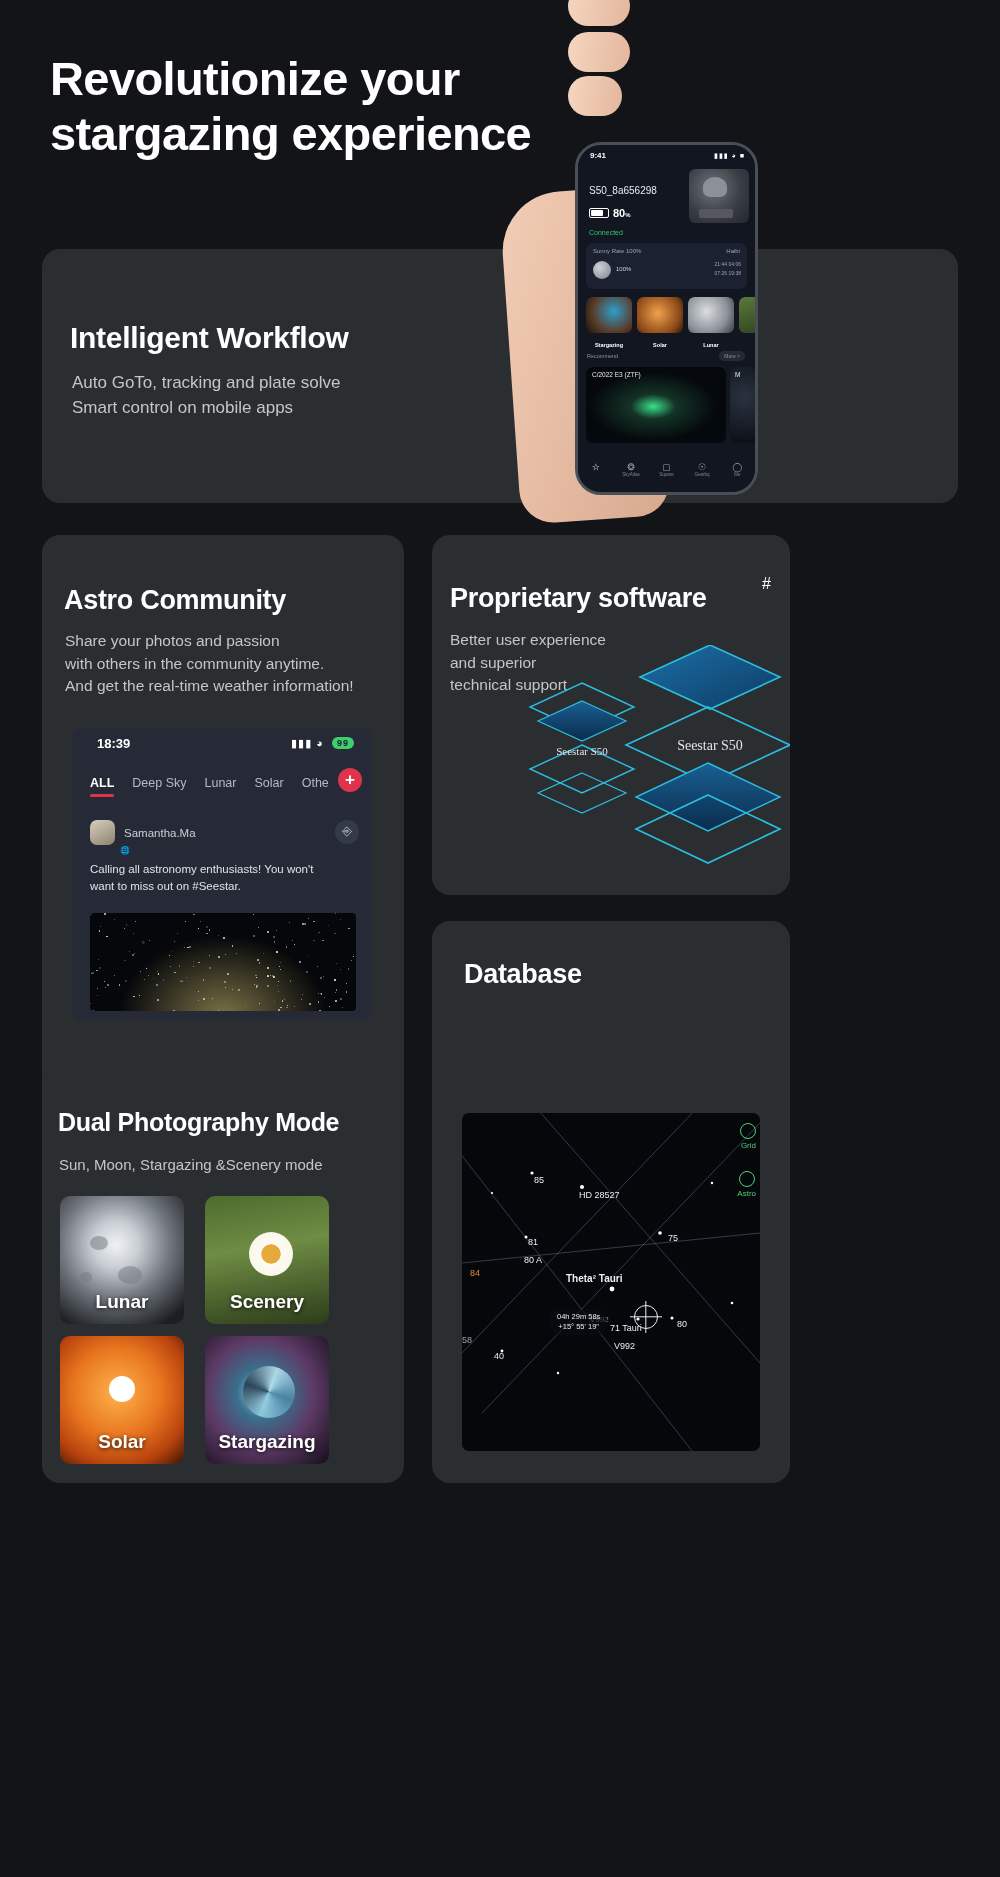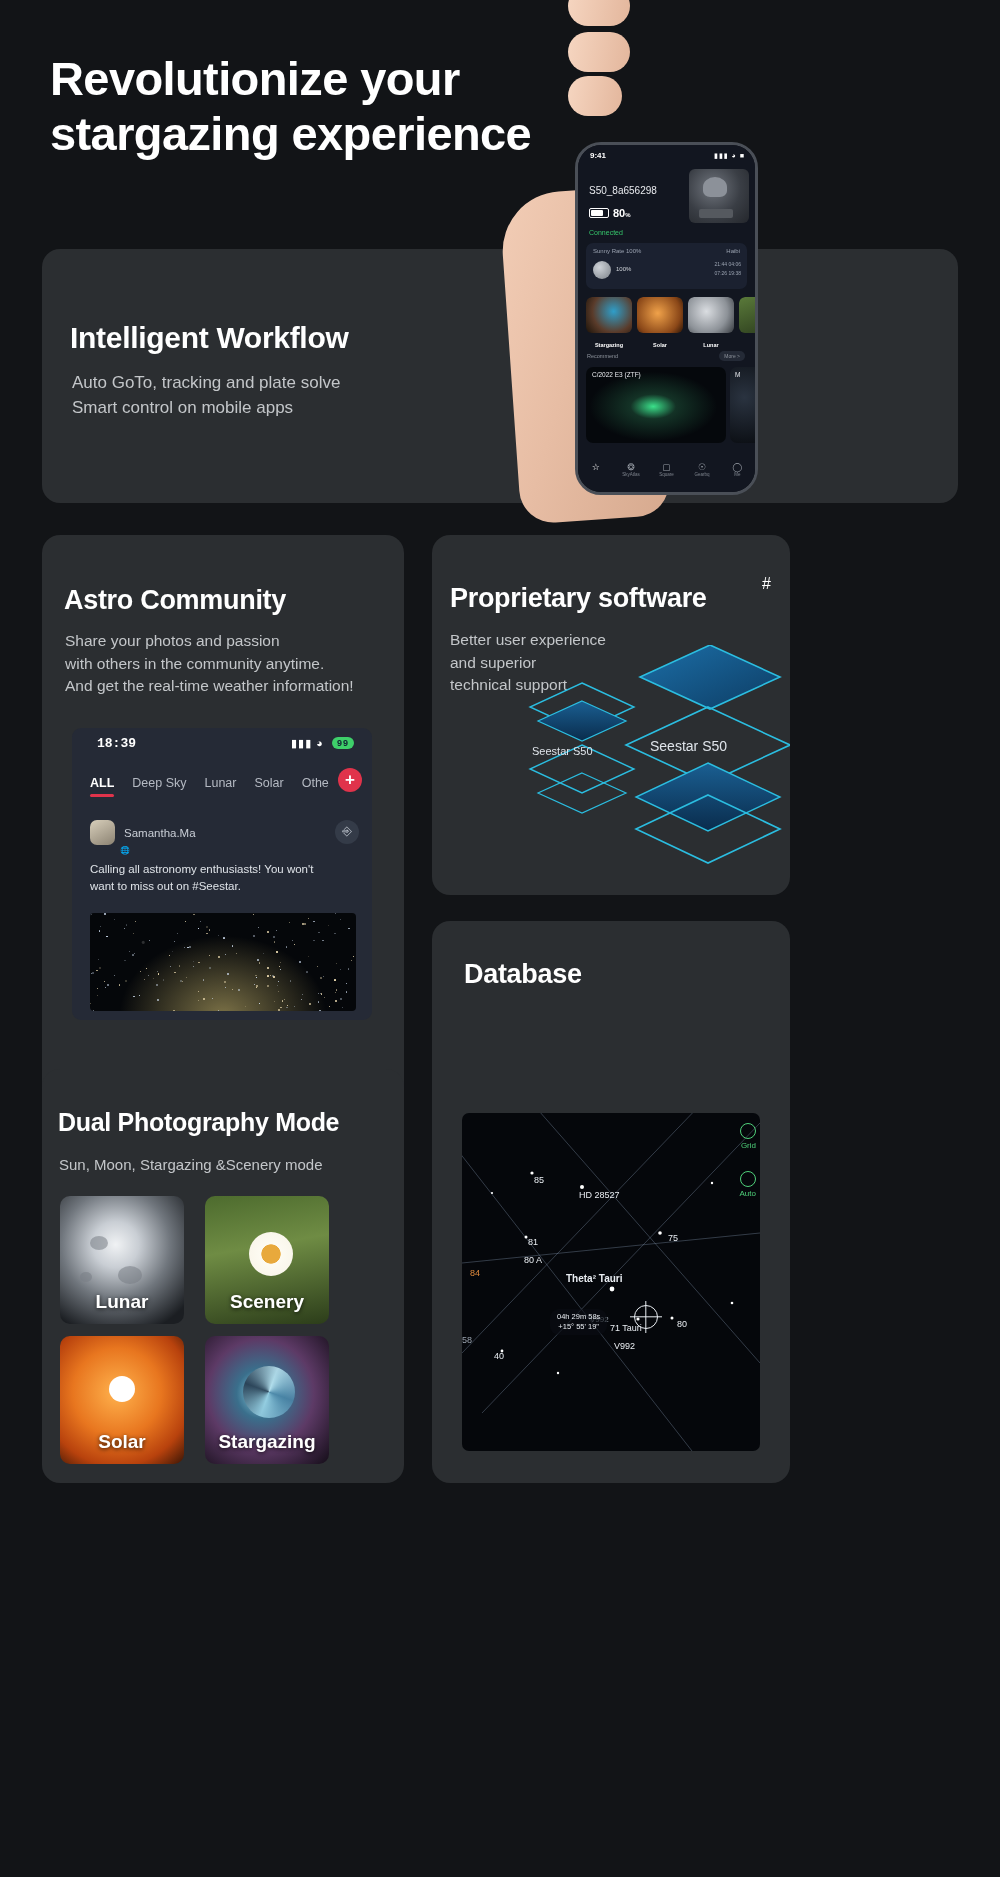--- a/index.html
+++ b/index.html
@@ -110,21 +110,21 @@
 
   
   #community-card { left: 42px; top: 535px; width: 362px; height: 600px; }
   #community-card .card-title { position:absolute; left:22px; top:50px; font-size: 27px; }
   #community-card .card-sub { position:absolute; left:23px; top:95px; font-size:15.5px; }
   .app-mock {
     position:absolute; left:30px; top:193px; width:300px; height:292px;
     background:#252a36; border-radius:9px; overflow:hidden;
   }
   .am-status { position:absolute; left:0; top:8px; width:100%; height:20px;}
-  .am-time { position:absolute; left:25px; top:0; font-size:13px; color:#fff; font-weight:700;font-family:Liberation Mono, monospace;}
+  .am-time { position:absolute; left:25px; top:0; font-size:13px; color:#fff; font-weight:700;}
   .am-icons { position:absolute; right:18px; top:1px; font-size:11px; color:#fff; letter-spacing:1px;}
   .am-batt { display:inline-block; background:#3ecf6a; color:#123; font-size:9px; font-weight:700;
              border-radius:7px; padding:1px 5px; margin-left:4px; vertical-align:1px;}
   .am-tabs { position:absolute; left:18px; top:42px; right:8px; height:26px; display:flex; align-items:center; gap:18px;}
   .am-tab { font-size:12.5px; color:#b5bac3; white-space:nowrap;}
   .am-tab.active { color:#fff; font-weight:700; position:relative;}
   .am-tab.active:after{content:""; position:absolute; left:0; right:0; bottom:-7px; height:3px;background:#e0334b;border-radius:2px;}
   .am-plus { position:absolute; right:10px; top:40px; width:24px; height:24px; border-radius:50%;
              background:#e0334b; color:#fff; font-size:17px; line-height:23px; text-align:center; font-weight:600;}
   .am-user { position:absolute; left:18px; top:92px; display:flex; align-items:center; gap:9px;}
@@ -142,21 +142,21 @@
               overflow:hidden;}
   .starfield { position:absolute; inset:0; }
   .starfield span { position:absolute; background:#fff; border-radius:50%; }
 
   
   #software-card { left: 432px; top: 535px; width: 358px; height: 360px; }
   #software-card .card-title { position:absolute; left:18px; top:48px; font-size: 27px; }
   .hash-mark { position:absolute; left:330px; top:40px; font-size:16px; color:#fff;}
   #software-card .card-sub { position:absolute; left:18px; top:94px; font-size:15.5px; }
   .diamond-area { position:absolute; left:90px; top:110px; width:268px; height:250px; }
-  .dia-label { position:absolute; color:#dfe4ea; font-weight:400; text-align:left; }
+  .dia-label { position:absolute; color:#dfe4ea; font-weight:400; text-align:center;font-family:Liberation Serif, serif; }
 
   
   #dual-card { left: 42px; top: 1069px; width: 362px; height: 414px; }
   #dual-card .card-title { position:absolute; left:16px; top:39px; font-size: 25px; }
   #dual-card .card-sub { position:absolute; left:17px; top:85px; font-size:15px;text-align:center; }
   .tiles { position:absolute; left:18px; top:127px; width:330px; height:270px; }
   .ptile { position:absolute; width:124px; height:128px; border-radius:10px; overflow:hidden; }
   .ptile .plabel { position:absolute; left:0; right:0; bottom:11px; text-align:center;
                    color:#fff; font-weight:700; font-size:19px; text-shadow:0 1px 4px rgba(0,0,0,.8);}
   .pt-lunar { left:0; top:0;
@@ -597,21 +597,21 @@
         <div>+15° 55' 19"</div>
       </div>
       <div class="reticle"></div>
 
       <div class="greenbadge" style="top:10px;">
         <div class="gcircle"></div>
         <span>Grid</span>
       </div>
       <div class="greenbadge" style="top:58px;">
         <div class="gcircle"></div>
-        <span>Auto</span>
+        <span>Astro</span>
       </div>
     </div>
   </div>
 
   <div class="card" id="dual-card">
     <div class="card-title">Dual Photography Mode</div>
     <div class="card-sub">Sun, Moon, Stargazing &amp;Scenery mode</div>
 
     <div class="tiles">
       <div class="ptile pt-lunar">

